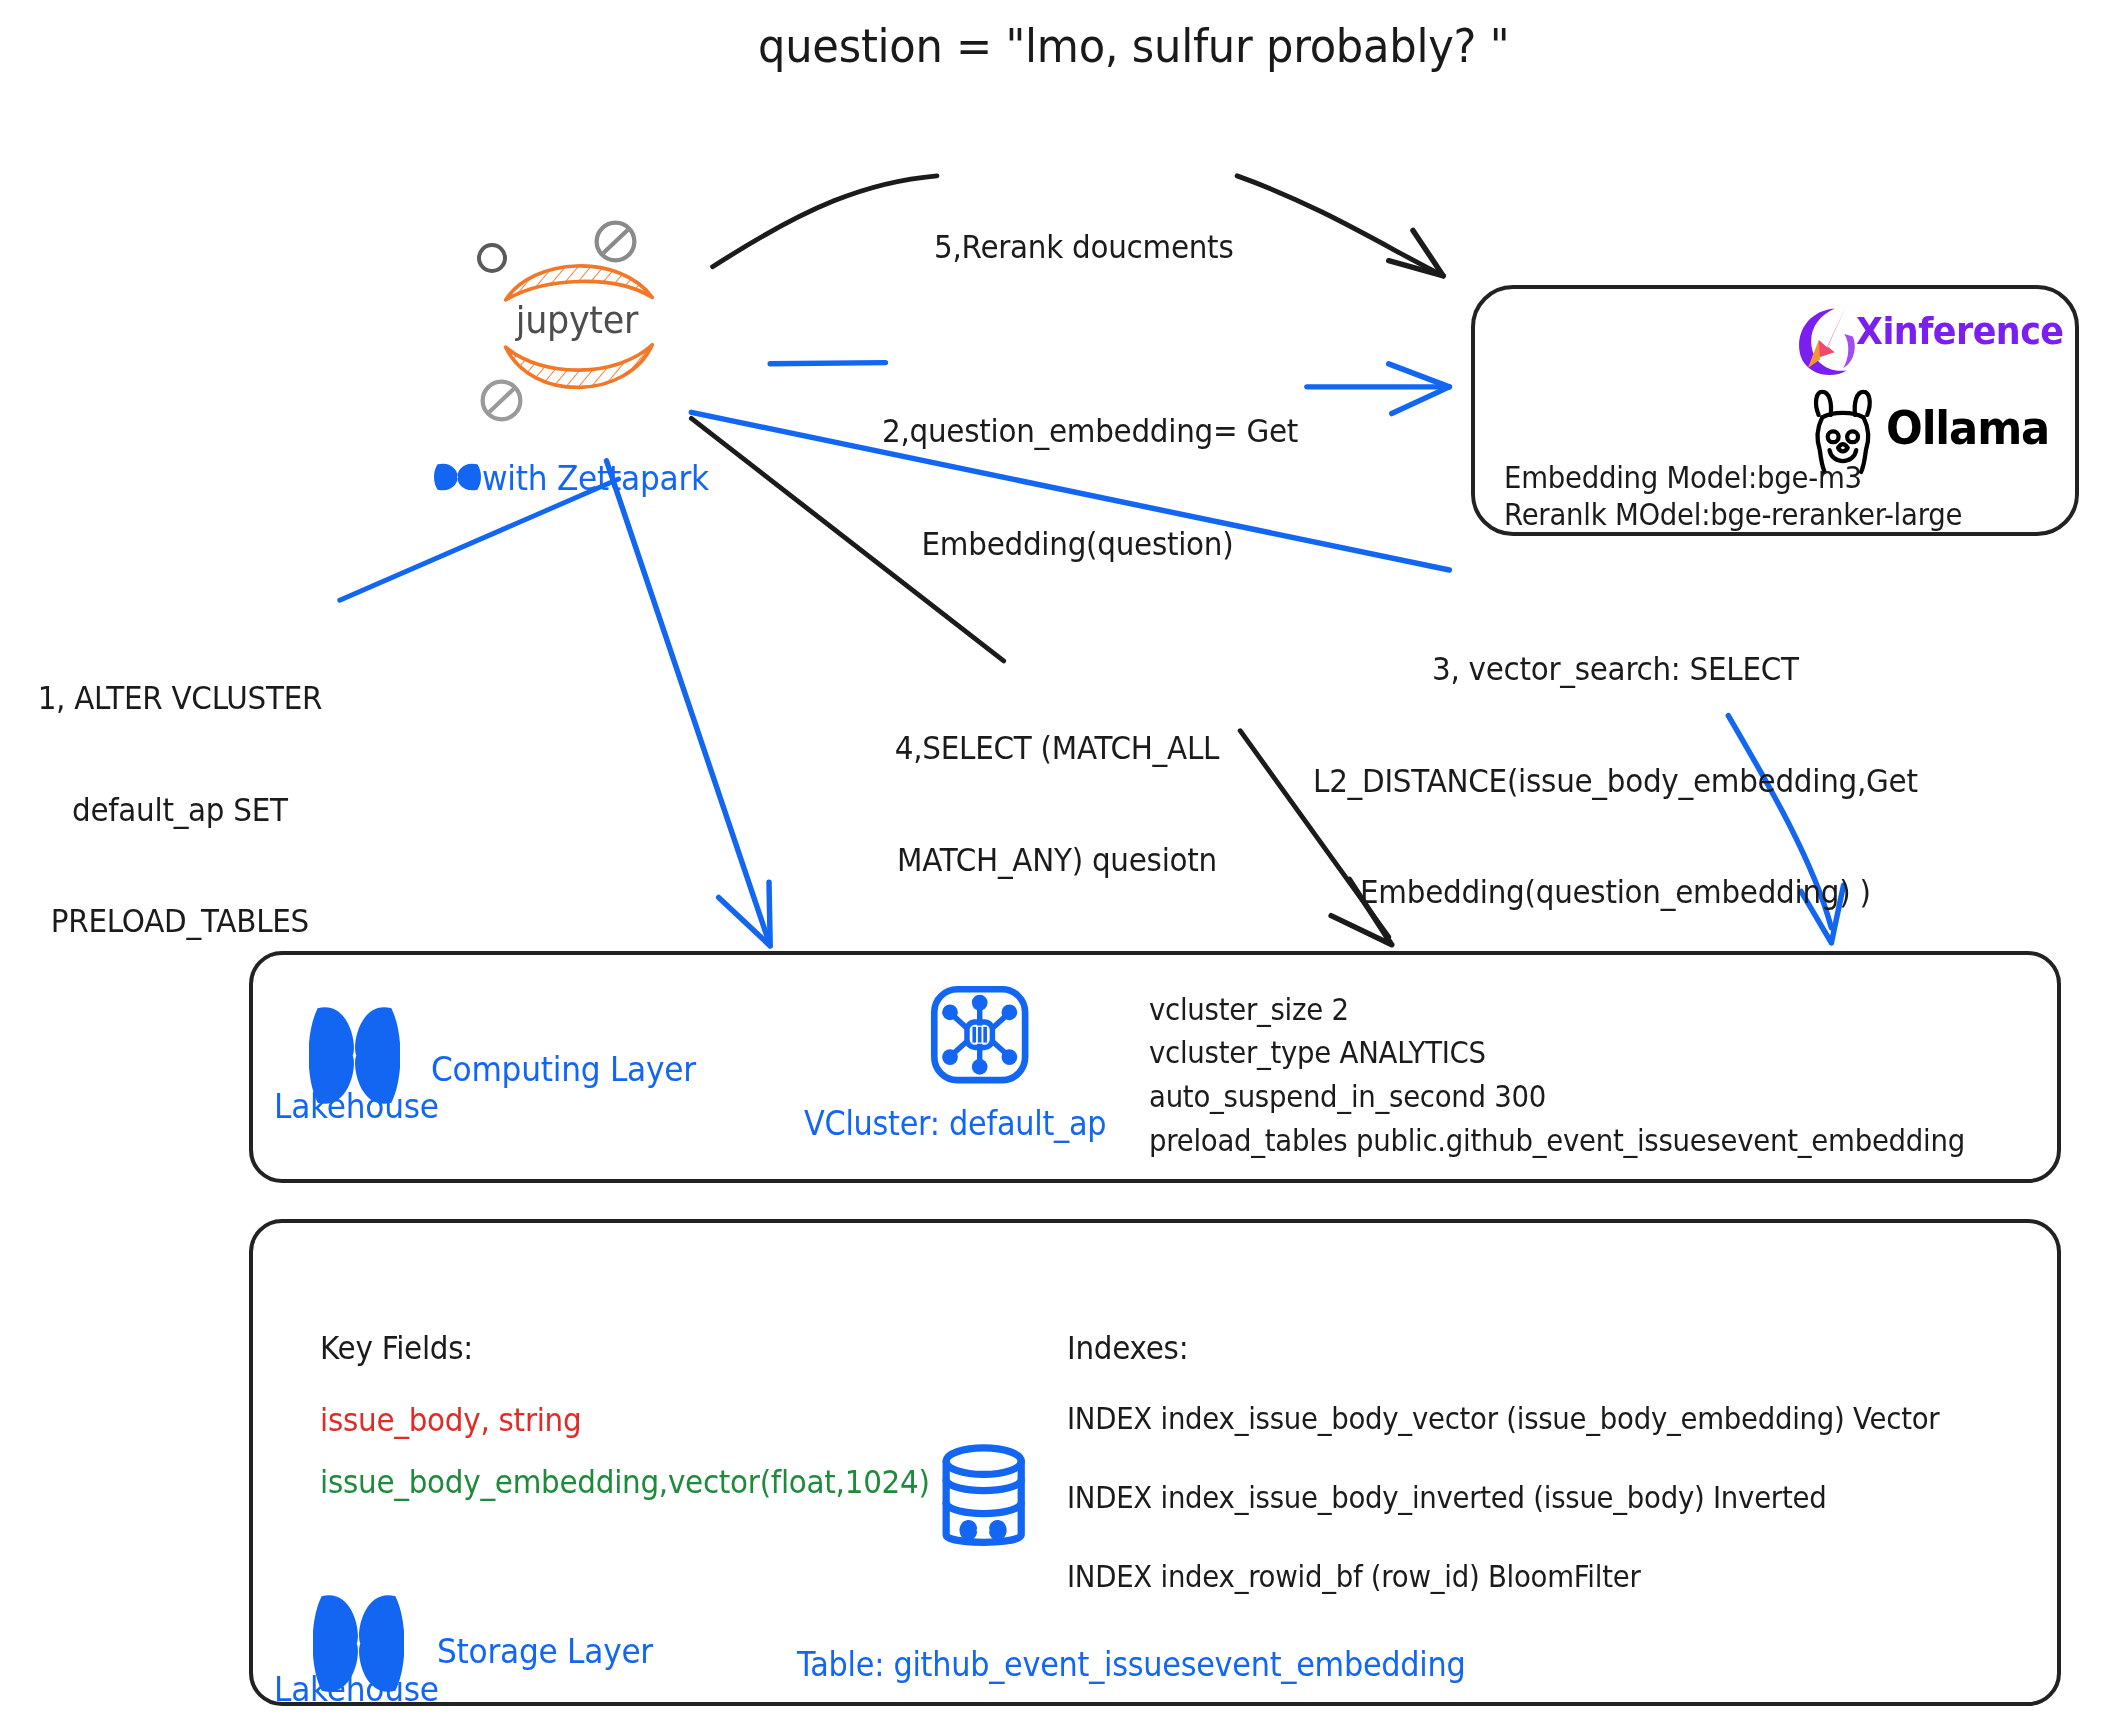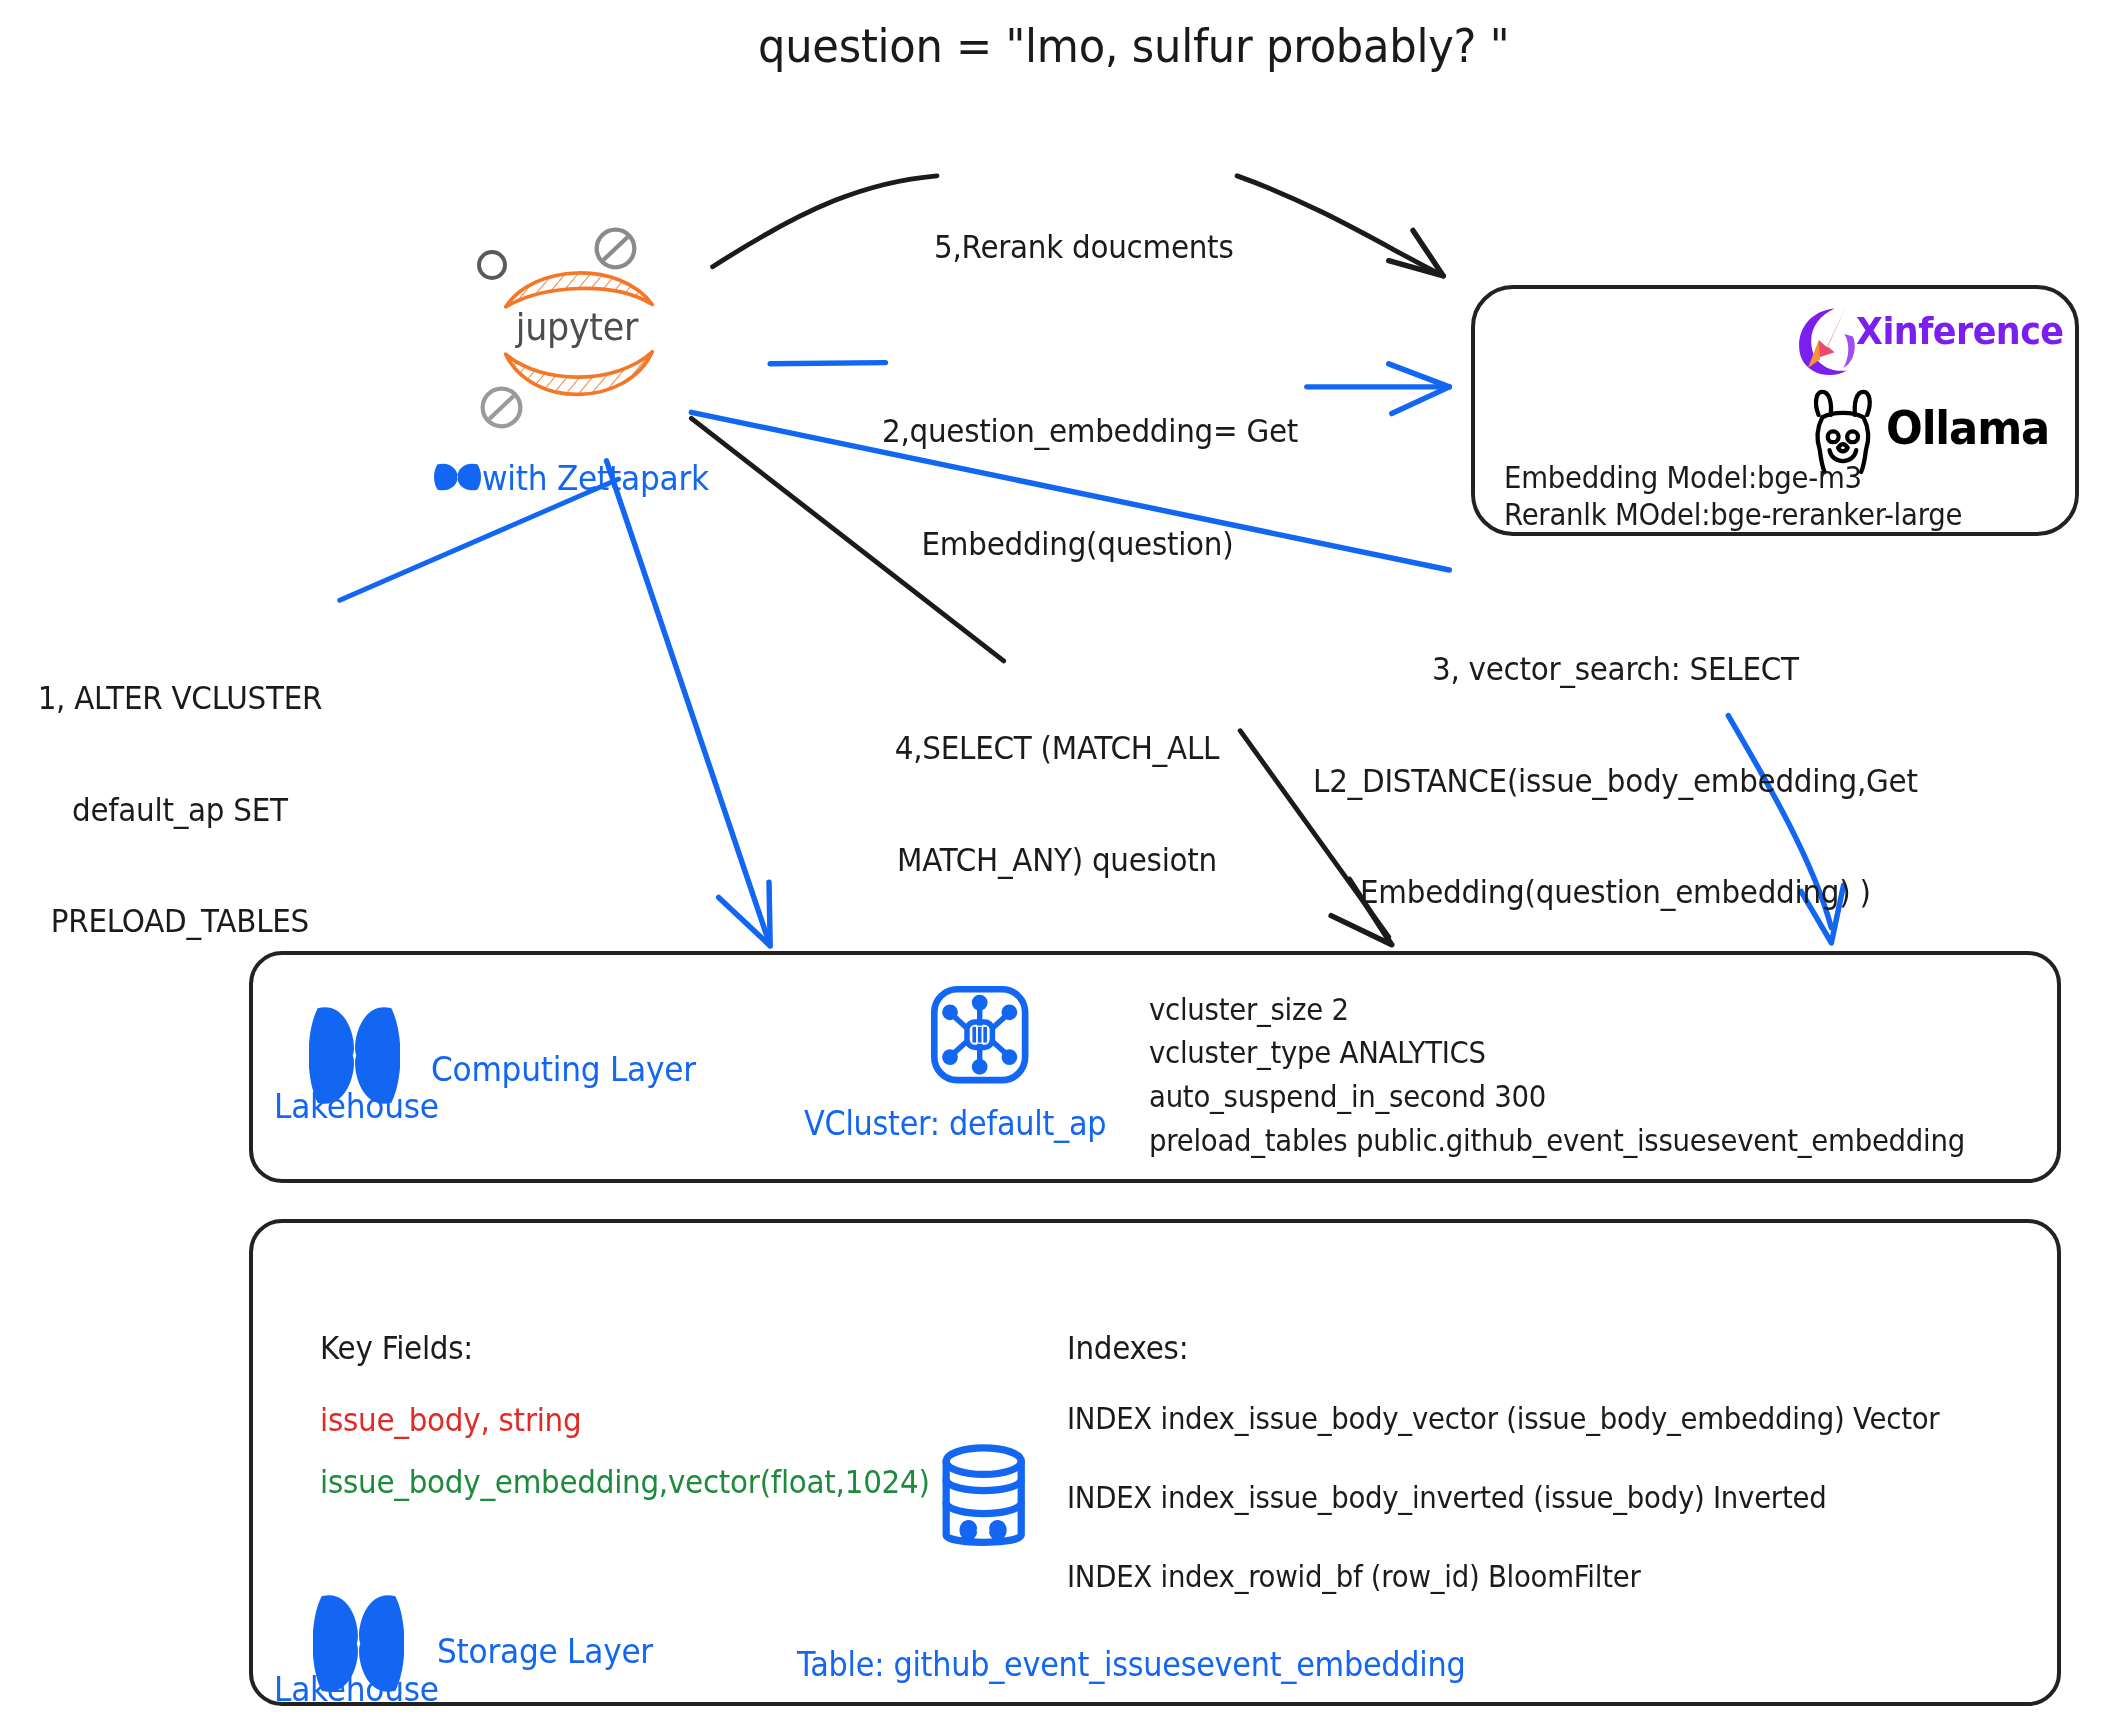--- a/index.html
+++ b/index.html
@@ -32,21 +32,21 @@
   #box-inference{left:1471px;top:285px;width:600px;height:243px;border-radius:42px;}
   #box-computing{left:249px;top:951px;width:1804px;height:224px;border-radius:33px;}
   #box-storage{left:249px;top:1219px;width:1804px;height:479px;border-radius:33px;}
 
   .txt{position:absolute;white-space:pre;}
   .blue{color:#1266f1;}
   .red{color:#e02b26;}
   .green{color:#1e8a3c;}
 
   
-  #jupyter{position:absolute;left:485px;top:233px;width:194px;height:200px;}
+  #jupyter{position:absolute;left:485px;top:226px;width:194px;height:200px;}
   #jupyter .jword{
     position:absolute;left:22px;top:72px;width:152px;text-align:center;
     font-size:38px;color:#4d4d4d;
   }
   .planet{position:absolute;border-radius:50%;}
 
   
   #xinf-word{
     position:absolute;left:1856px;top:309px;font-size:38px;font-weight:bold;
     color:#7a1ff0;letter-spacing:-0.6px;

